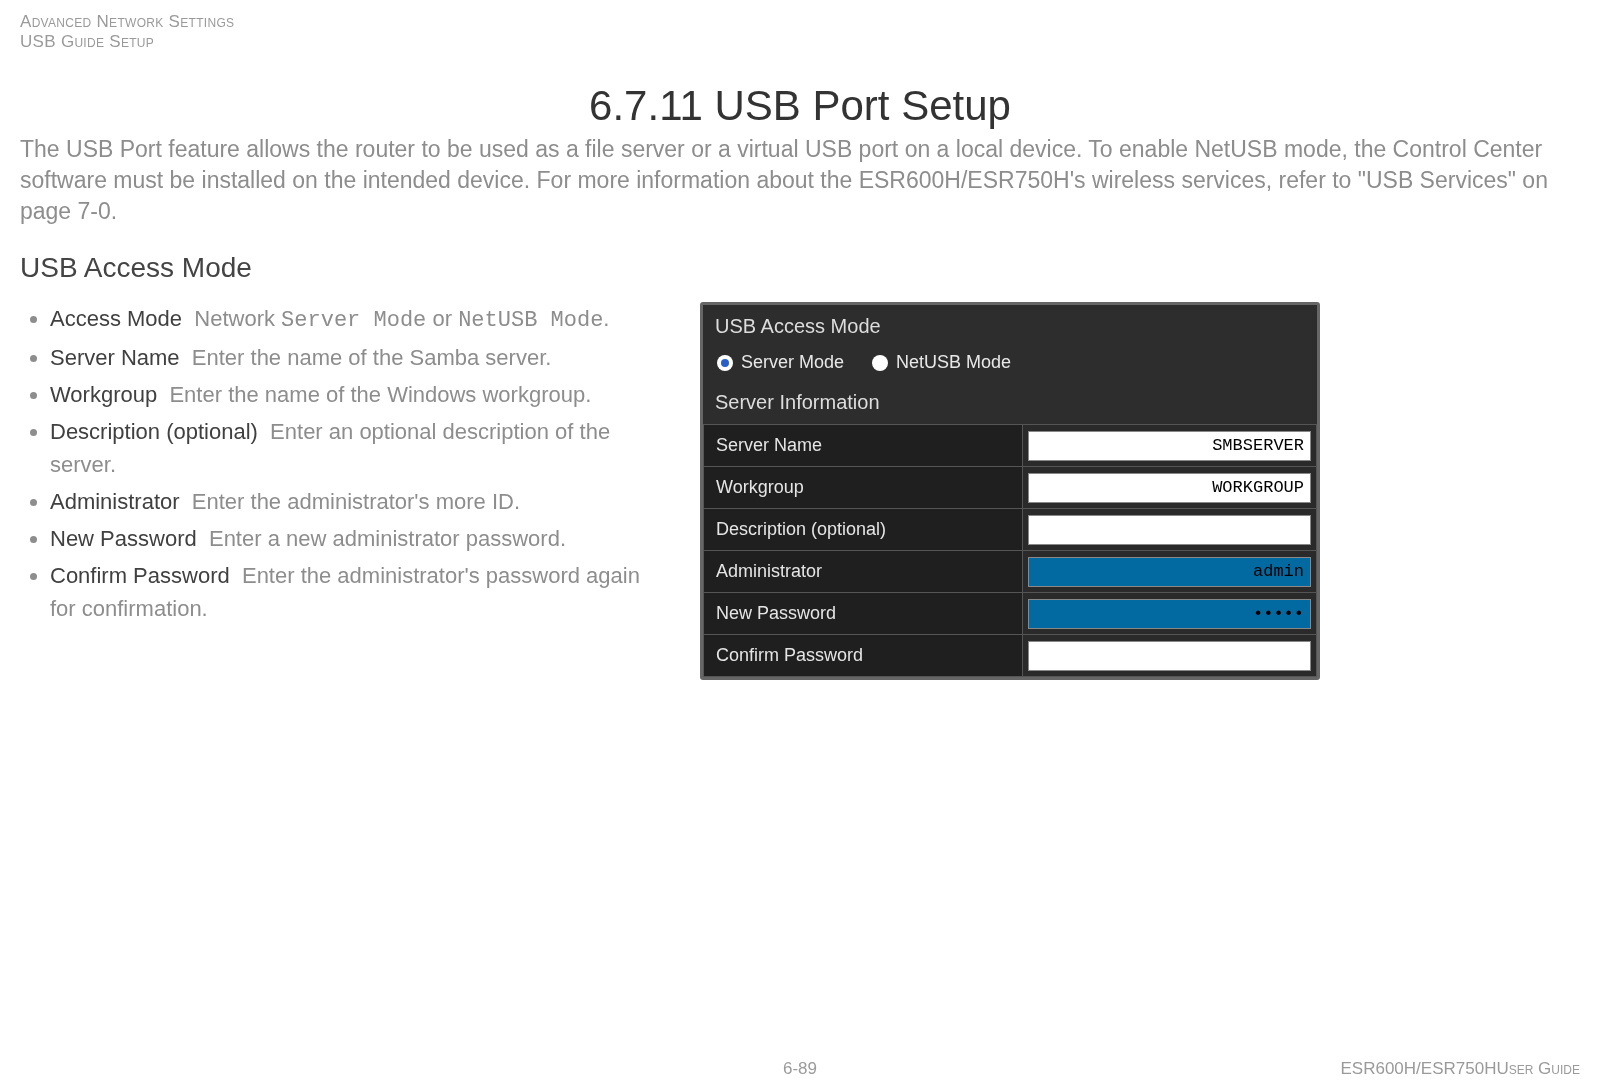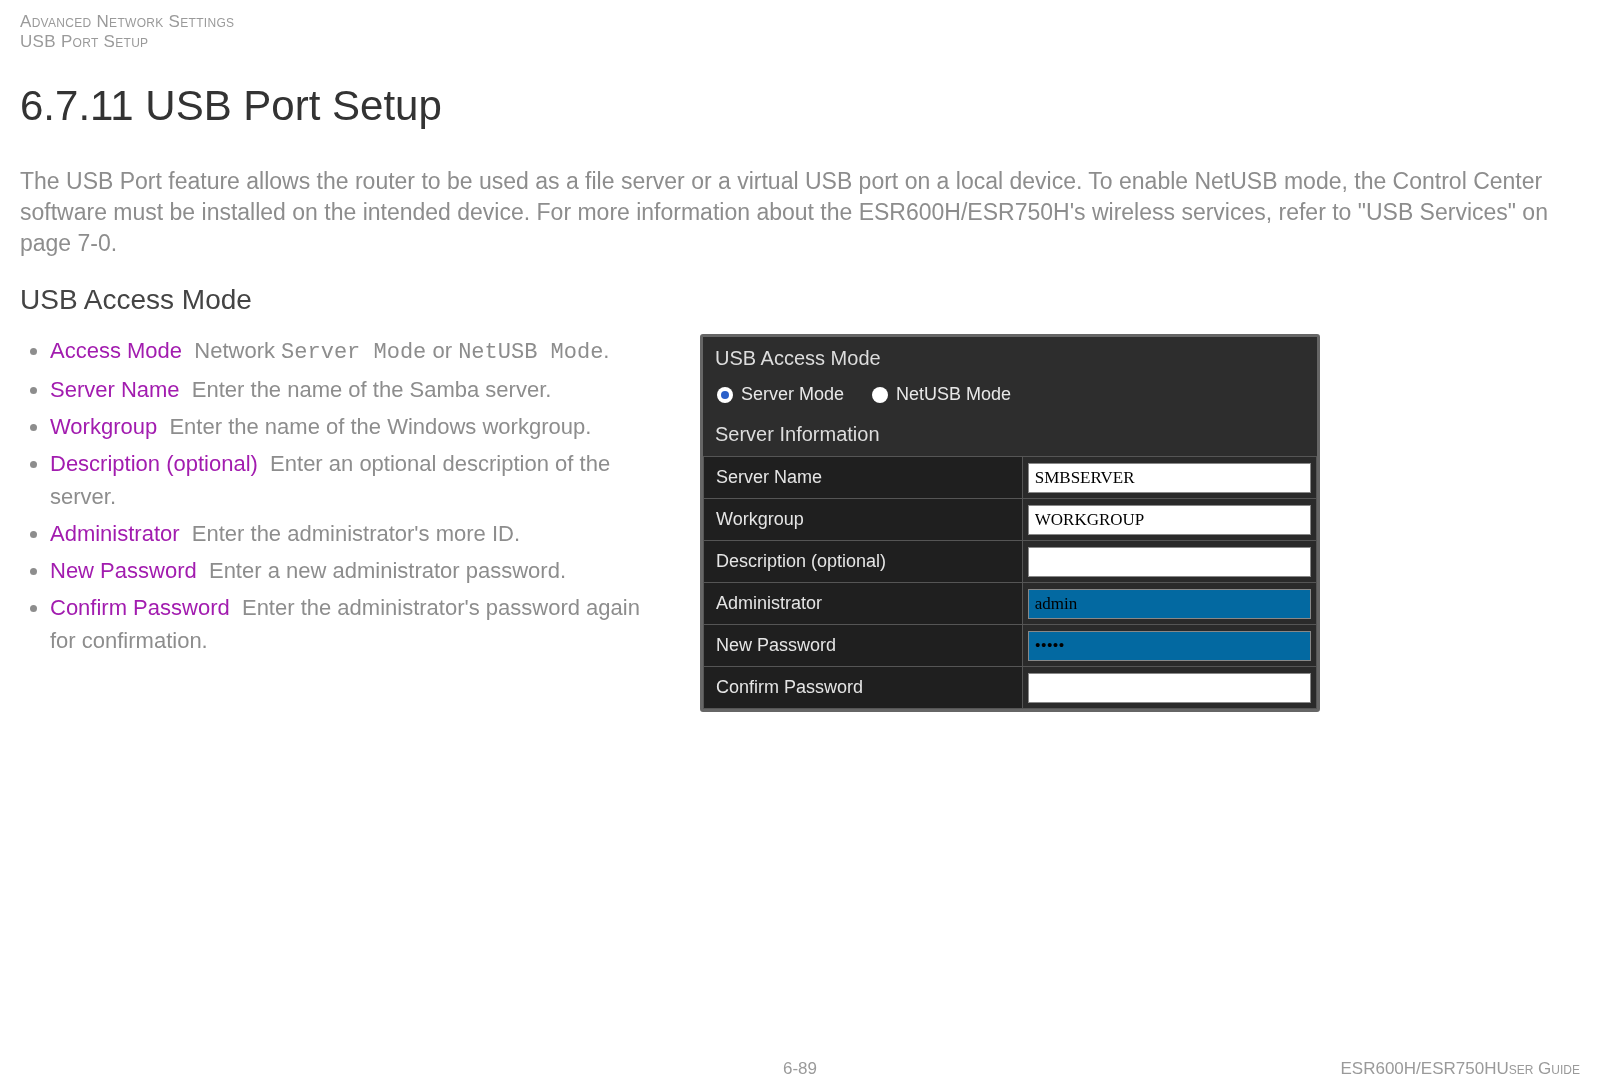--- a/index.html
+++ b/index.html
@@ -19,22 +19,23 @@
       color: #9a9a9a;
       font-variant: small-caps;
       letter-spacing: 0.3px;
       margin-bottom: 30px;
       flex-direction: column;
     }
     .page-title {
       font-size: 42px;
       font-weight: 400;
       color: #333;
-      margin-bottom: 36px;
+      margin-bottom: 4px;
       font-family: Verdana, Arial, sans-serif;
+      text-align: center;
     }
     .intro {
       font-size: 23px;
       color: #8d8d8d;
       line-height: 1.35;
       margin-bottom: 25px;
       max-width: 1560px;
     }
     .section-title {
       font-size: 28px;
@@ -53,21 +54,21 @@
       padding-left: 30px;
     }
     .bullets li {
       font-size: 22px;
       color: #8d8d8d;
       line-height: 1.5;
       margin-bottom: 4px;
       list-style: disc;
     }
     .bullets li .term {
-      color: #a21caf;
+      color: #404040;
     }
     .mono { font-family: "Courier New", monospace; color:#8d8d8d; }
     .panel {
       background: #2d2d2d;
       color: #e8e8e8;
       font-family: Arial, sans-serif;
       width: 620px;
       border: 3px solid #666;
       border-radius: 3px;
     }
@@ -115,21 +116,22 @@
     table.form td.input-cell {
       padding: 5px;
       background: #2a2a2a;
     }
     .inp {
       width: 100%;
       height: 30px;
       border: 1px solid #888;
       font-size: 17px;
       padding: 12px 6px;
-      font-family: Liberation Serif, serif;
+      font-family: Liberation Mono, monospace;
+      text-align: right;
     }
     .inp.white { background: #fff; color:#000; }
     .inp.yellow { background: #0369a1; color:#000; }
     .footer-row {
       position: absolute;
       bottom: 12px;
       left: 20px;
       right: 20px;
       display: flex;
       justify-content: flex-end;
@@ -137,21 +139,21 @@
       color: #9a9a9a;
       font-variant: small-caps;
     }
     .footer-row .center { position: absolute; left: 50%; transform: translateX(-50%); }
   </style>
 </head>
 <body>
 
 <div class="header-row">
   <span>Advanced Network Settings</span>
-  <span>USB Port Setup</span>
+  <span>USB Guide Setup</span>
 </div>
 
 <h1 class="page-title">6.7.11 USB Port Setup</h1>
 
 <p class="intro">The USB Port feature allows the router to be used as a file server or a virtual USB port on a local device. To enable NetUSB mode, the Control Center software must be installed on the intended device. For more information about the ESR600H/ESR750H's wireless services, refer to "USB Services" on page 7-0.</p>
 
 <h2 class="section-title">USB Access Mode</h2>
 
 <div class="content-row">
 

